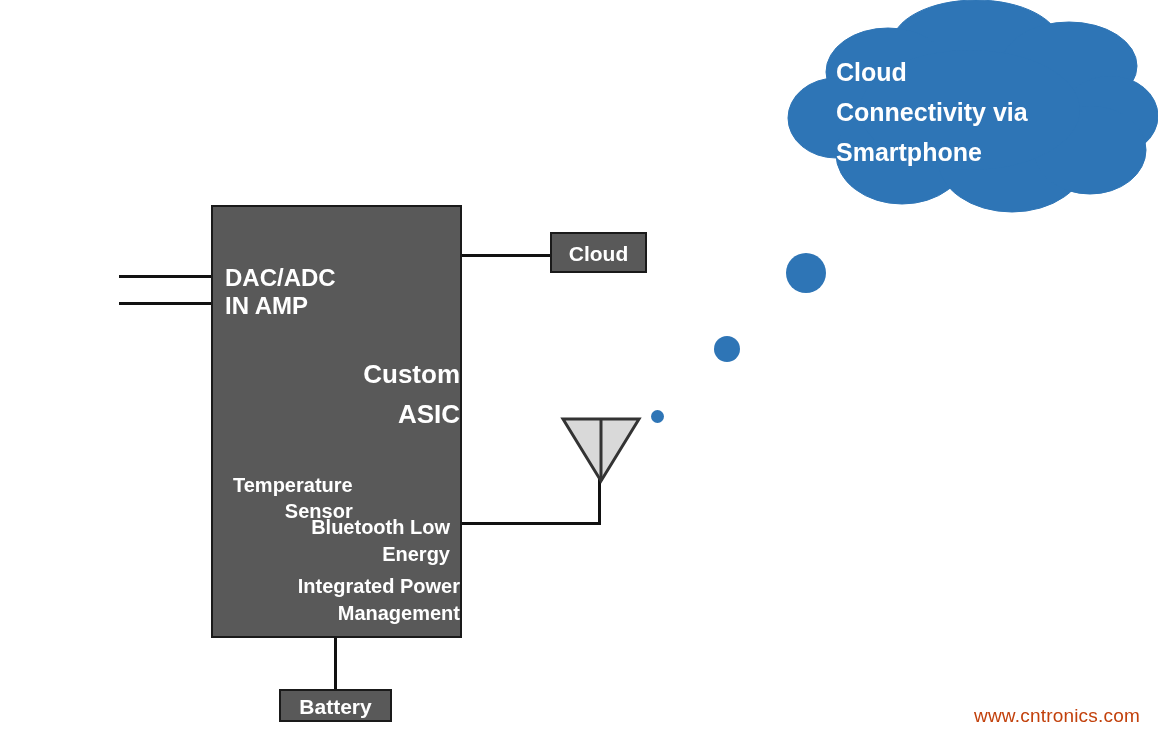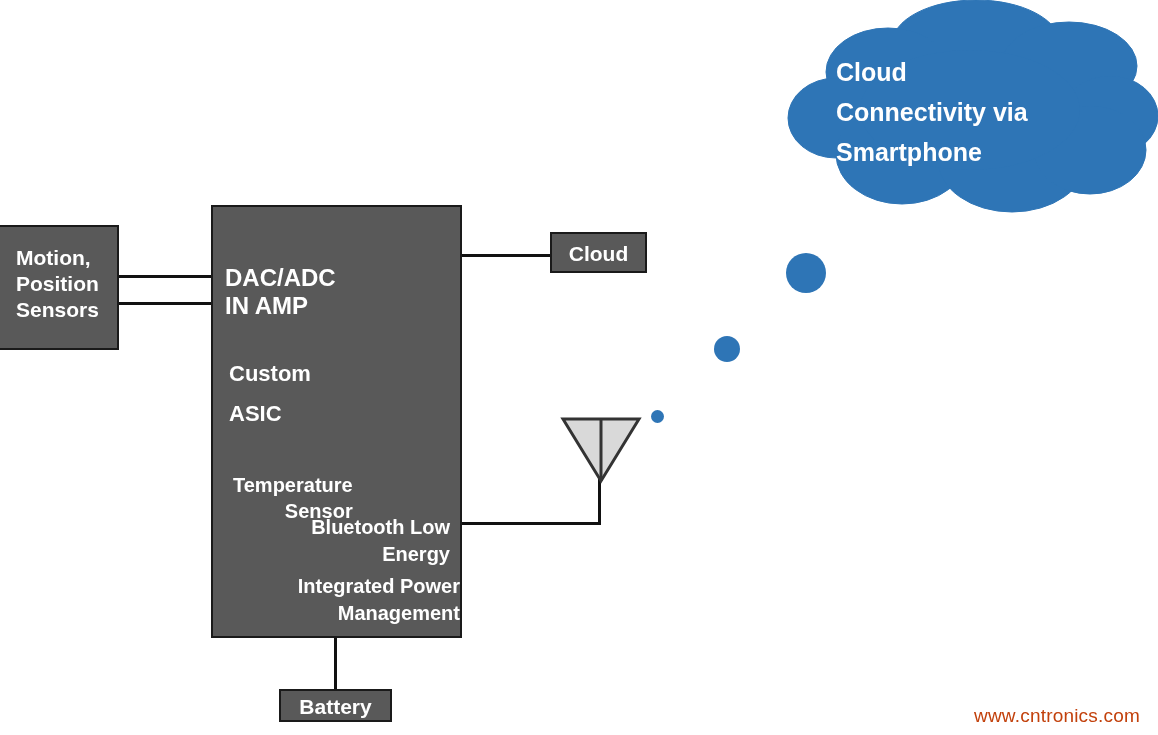--- a/index.html
+++ b/index.html
@@ -62,26 +62,26 @@
     white-space: pre-line;
   }
   #asic-dacadc {
     left: 12px;
     top: 57px;
     font-size: 24px;
     line-height: 28px;
     text-align: left;
   }
   #asic-title {
-    left: 16px;
+    left: 8px;
     right: 0px;
     top: 147px;
-    font-size: 22px;
+    font-size: 26px;
     line-height: 40px;
-    text-align: left;
+    text-align: right;
   }
   #asic-temp {
     left: 20px;
     top: 265px;
     font-size: 20px;
     line-height: 26px;
     text-align: right;
   }
   #asic-ble {
     right: 10px;
@@ -194,25 +194,20 @@
     font-size: 19px;
     letter-spacing: 0.2px;
     z-index: 7;
   }
 </style>
 </head>
 <body>
 
 <div id="canvas">
 
-  <div class="block" id="sensors-box">
-    <div class="block-label">Motion,
-Position
-Sensors</div>
-  </div>
 
   <div class="wire wire-h" id="wire-sensor-top"></div>
   <div class="wire wire-h" id="wire-sensor-bot"></div>
 
   <div class="block" id="asic-box">
     <div class="asic-text" id="asic-dacadc">DAC/ADC
 IN AMP</div>
     <div class="asic-text" id="asic-title">Custom
 ASIC</div>
     <div class="asic-text" id="asic-temp">Temperature

